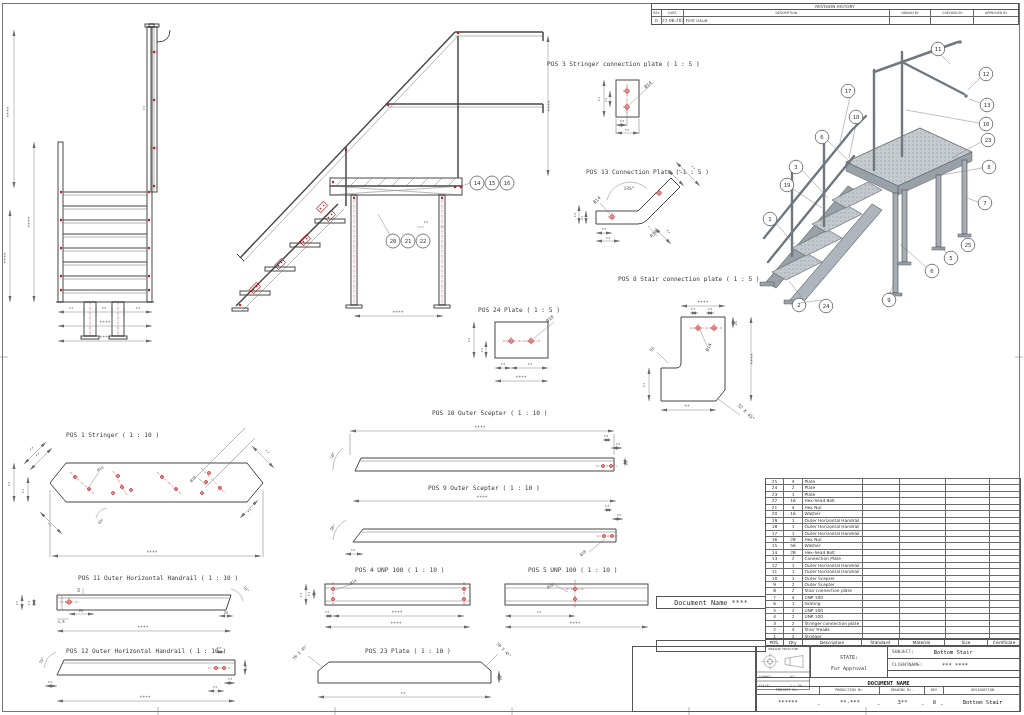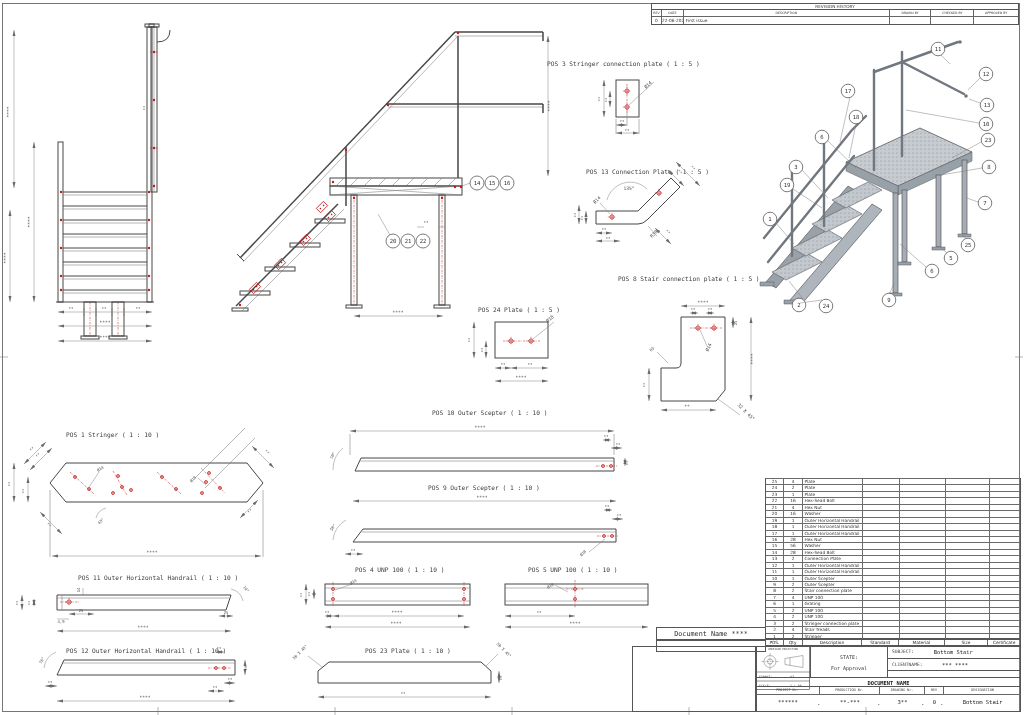--- a/index.html
+++ b/index.html
@@ -46,21 +46,21 @@
   #plist-rows .row{display:flex;width:256px;height:6.44px;box-sizing:border-box}
   #plist-rows .cell{box-sizing:border-box;border-right:.5px solid #6b6b6b;border-top:.5px solid #6b6b6b;font-size:4.3px;line-height:6.1px;overflow:hidden;white-space:nowrap;text-align:center}
   #plist-rows .cell.c0{width:18px}#plist-rows .cell.c1{width:19px}
   #plist-rows .cell.c2{width:60px;text-align:left;padding-left:1.5px}
   #plist-rows .cell.c3{width:37px}#plist-rows .cell.c4{width:46px}#plist-rows .cell.c5{width:44px}
   #plist-rows .cell.c6{width:32px;border-right:none}
   #plist-head{left:765px;top:639.3px;width:256px;height:6.8px;border:.8px solid #555;display:flex;font-family:"DejaVu Sans",sans-serif;color:#222}
   #plist-head .hc{box-sizing:border-box;border-right:.5px solid #666;font-size:4.3px;line-height:5.6px;text-align:center;overflow:hidden}
   .hc0{width:18px}.hc1{width:19px}.hc2{width:60px}.hc3{width:37px}.hc4{width:46px}.hc5{width:44px}.hc6{width:32px;border-right:none!important}
   
-  #docname1{left:656px;top:627px;width:110px;height:13px;border:.8px solid #555;font-size:6.8px;line-height:12px;text-align:center;color:#2e2e2e}
+  #docname1{left:656px;top:596px;width:110px;height:13px;border:.8px solid #555;font-size:6.8px;line-height:12px;text-align:center;color:#2e2e2e}
   #docname2{left:656px;top:640px;width:110px;height:12px;border:.8px solid #555}
   #leftbox{left:632px;top:646px;width:124px;height:66px;border:.8px solid #555}
   
   #tb-outer{left:756px;top:646px;width:265px;height:66px;border:.8px solid #555}
   #tb-state{left:810px;top:646px;width:78px;height:31px;border-left:.7px solid #555;border-right:.7px solid #555;color:#333}
   #tb-state div{text-align:center;font-size:5px}
   #tb-subj{left:888px;top:646px;width:133px;color:#222}
   #tb-subj .srow{height:12.5px;border-bottom:.6px solid #555;box-sizing:border-box;white-space:nowrap;overflow:hidden}
   #tb-subj .lbl{display:inline-block;font-size:4.6px;vertical-align:top;line-height:12px;margin-left:4px;color:#444}
   #tb-subj .val{display:inline-block;font-size:5.4px;vertical-align:top;line-height:12px;margin-left:10px}

